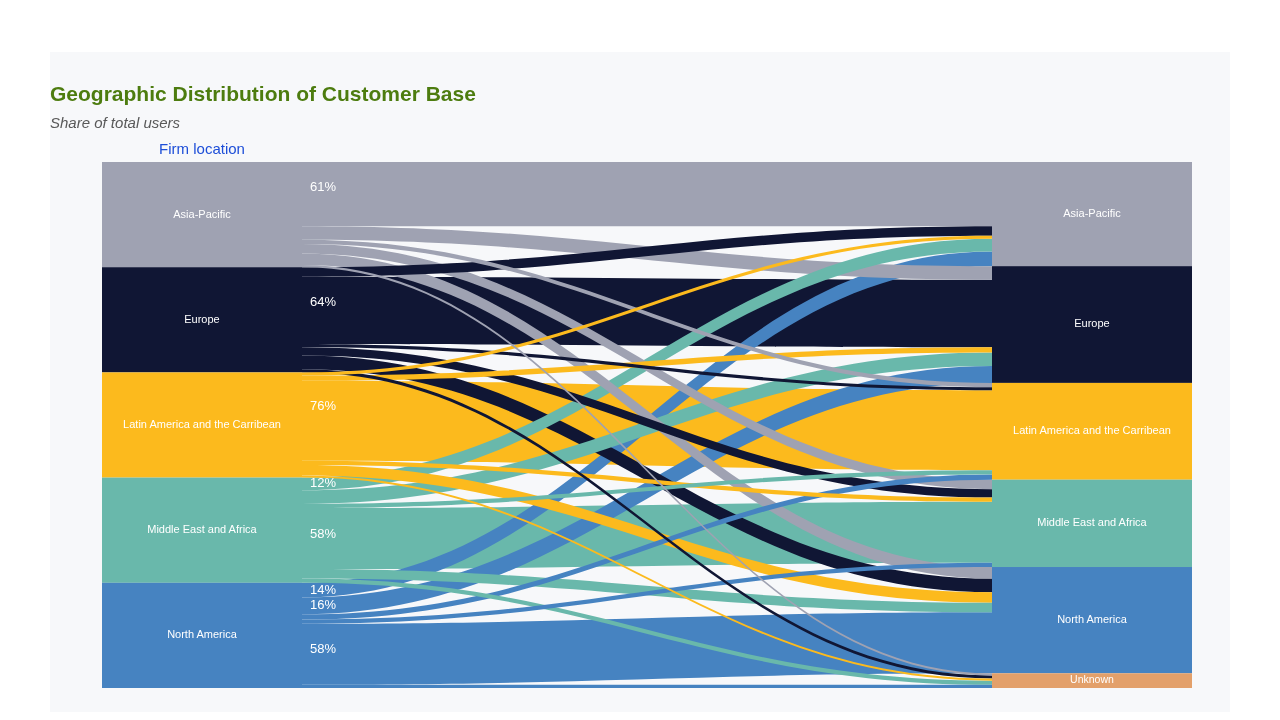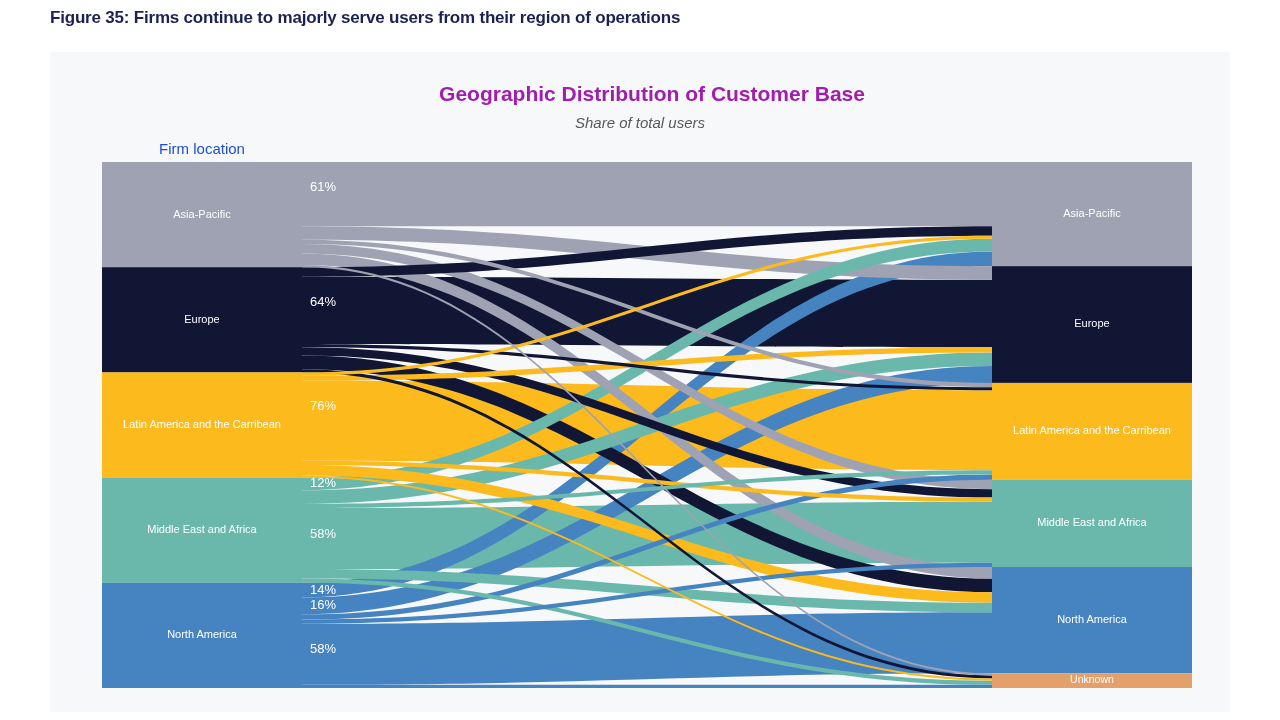--- a/index.html
+++ b/index.html
@@ -17,26 +17,26 @@
     letter-spacing:-0.2px;white-space:nowrap;
   }
 
   .panel{
     position:absolute;left:50px;top:52px;
     width:1180px;height:660px;
     background:#f7f8fa;
   }
 
   .chart-title{
-    position:absolute;left:12px;top:30px;width:1180px;
-    text-align:center;font-size:21px;font-weight:bold;color:#a21caf;
+    position:absolute;left:0;top:30px;width:1180px;
+    font-size:21px;font-weight:bold;color:#4d7c0f;
   }
   .chart-subtitle{
     position:absolute;left:0;top:62px;width:1180px;
-    text-align:center;font-size:15px;font-style:italic;color:#595959;
+    font-size:15px;font-style:italic;color:#595959;
   }
 
   .col-head{
     position:absolute;top:88px;
     font-size:15px;color:#1d4ed8;text-align:center;
   }
   #head-left{left:2px;width:300px;}
   #head-right{left:880px;width:300px;}
 
   svg.sankey{position:absolute;left:0;top:0;width:1180px;height:660px;}
@@ -51,21 +51,20 @@
     font-family:"Liberation Sans", sans-serif;
     font-size:13px;fill:#ffffff;
     dominant-baseline:middle;
   }
 </style>
 </head>
 <body>
 
 <div id="root">
 
-  <div class="fig-title">Figure 35: Firms continue to majorly serve users from their region of operations</div>
 
   <div class="panel">
 
     <div class="chart-title">Geographic Distribution of Customer Base</div>
     <div class="chart-subtitle">Share of total users</div>
 
     <div class="col-head" id="head-left">Firm location</div>
 
     <svg class="sankey" id="sankey-svg" viewBox="0 0 1180 660">
         <path d="M252,328.816 C541.8,328.816 652.2,338.28400000000005 942,338.28400000000005 L942,418.23600000000005 C652.2,418.23600000000005 541.8,408.768 252,408.768 Z" fill="#fcba1d" fill-opacity="1"></path>

